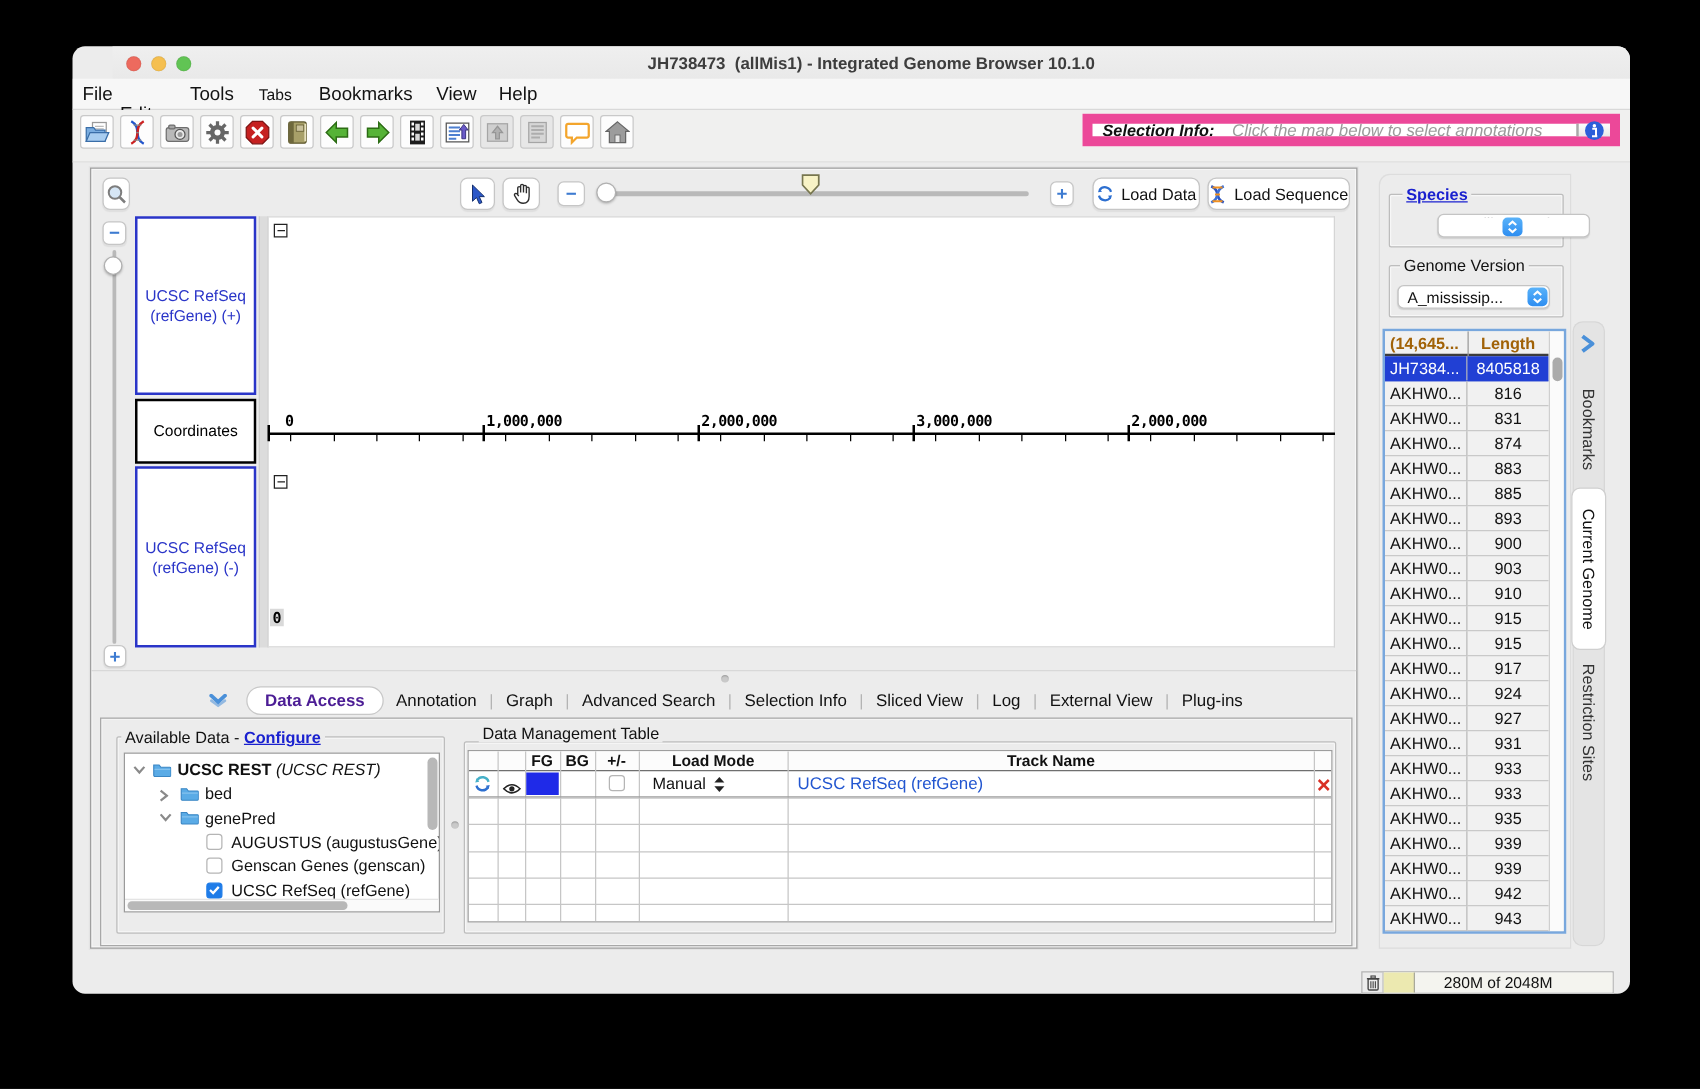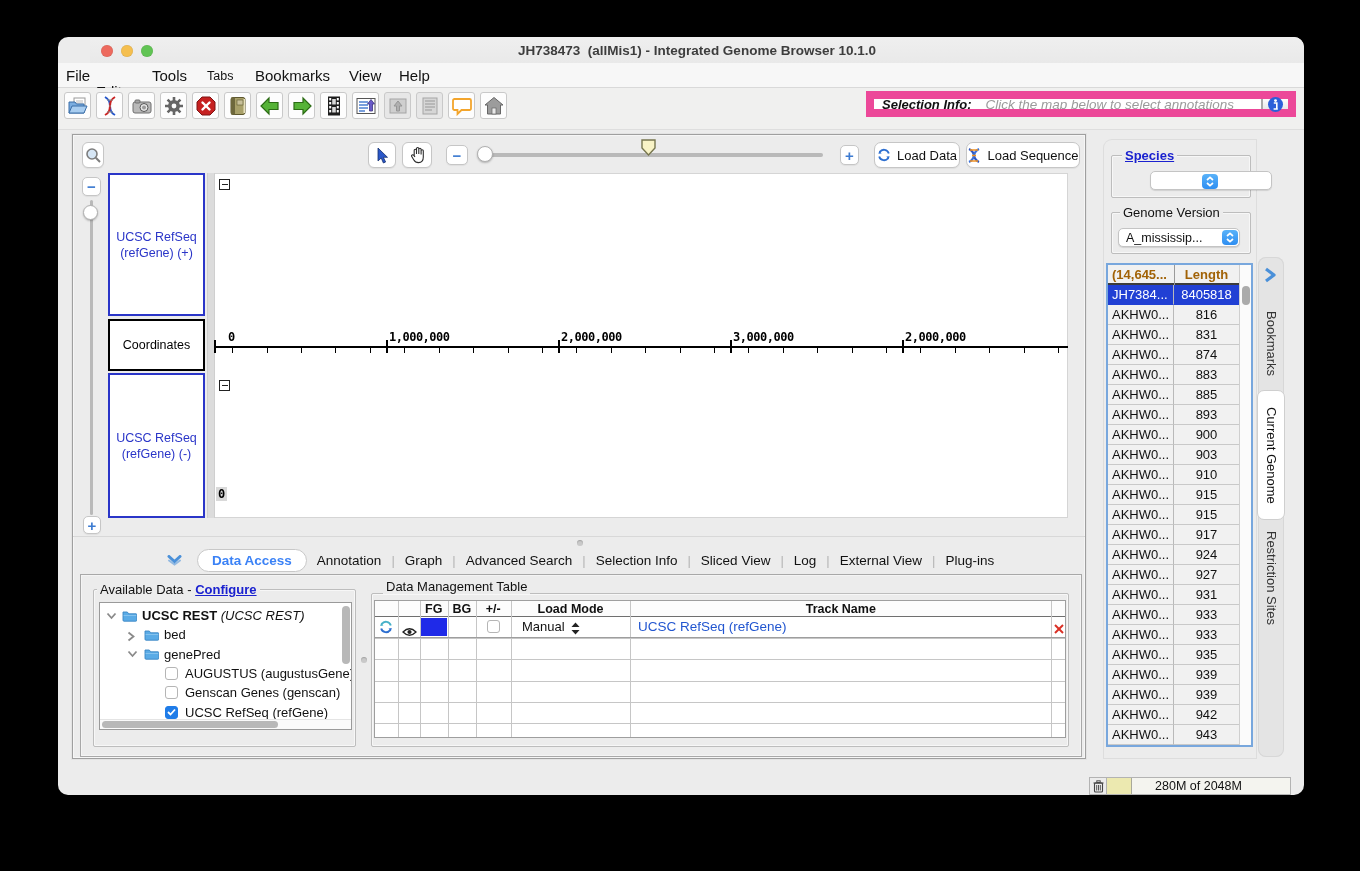--- a/index.html
+++ b/index.html
@@ -81,21 +81,21 @@
   .zero-label { position:absolute; left:1px; top:313px; background:#d9d9d9;
     font-family:"DejaVu Sans Mono", monospace; font-size:12px; font-weight:bold;
     padding:0 2px; color:#000; }
   .grip-dot { position:absolute; width:6px; height:6px; border-radius:50%;
     background:#c9c9c9; box-shadow:inset 0 1px 1px rgba(0,0,0,.2); }
   
   .tabrow { position:absolute; left:139px; top:511px; height:24px; display:flex;
     align-items:center; }
   .tab-pill { height:23px; line-height:22px; padding:0 14px; background:#fff;
     border:1px solid #c8c8c8; border-radius:12px; font-size:13.5px; font-weight:bold;
-    color:#3b82f6; }
+    color:#4c1d95; }
   .tab-plain { height:23px; line-height:23px; padding:0 10px; font-size:13.5px;
     color:#111; font-weight:500; }
   .tab-sep { color:#b4b4b4; font-size:13px; }
   
   .content-panel { position:absolute; left:22px; top:537px; width:1002px; height:183px;
     background:#ececec; border:1px solid #a8a8a8; box-shadow:inset 0 0 0 1px #f4f4f4; }
   .groupbox { position:absolute; border:1px solid #bdbdbd; border-radius:2px;
     box-shadow:inset 0 0 0 1px #f7f7f7; }
   .group-label { position:absolute; font-size:13px; color:#111; background:#ececec;
     padding:0 3px; white-space:nowrap; z-index:3; }

